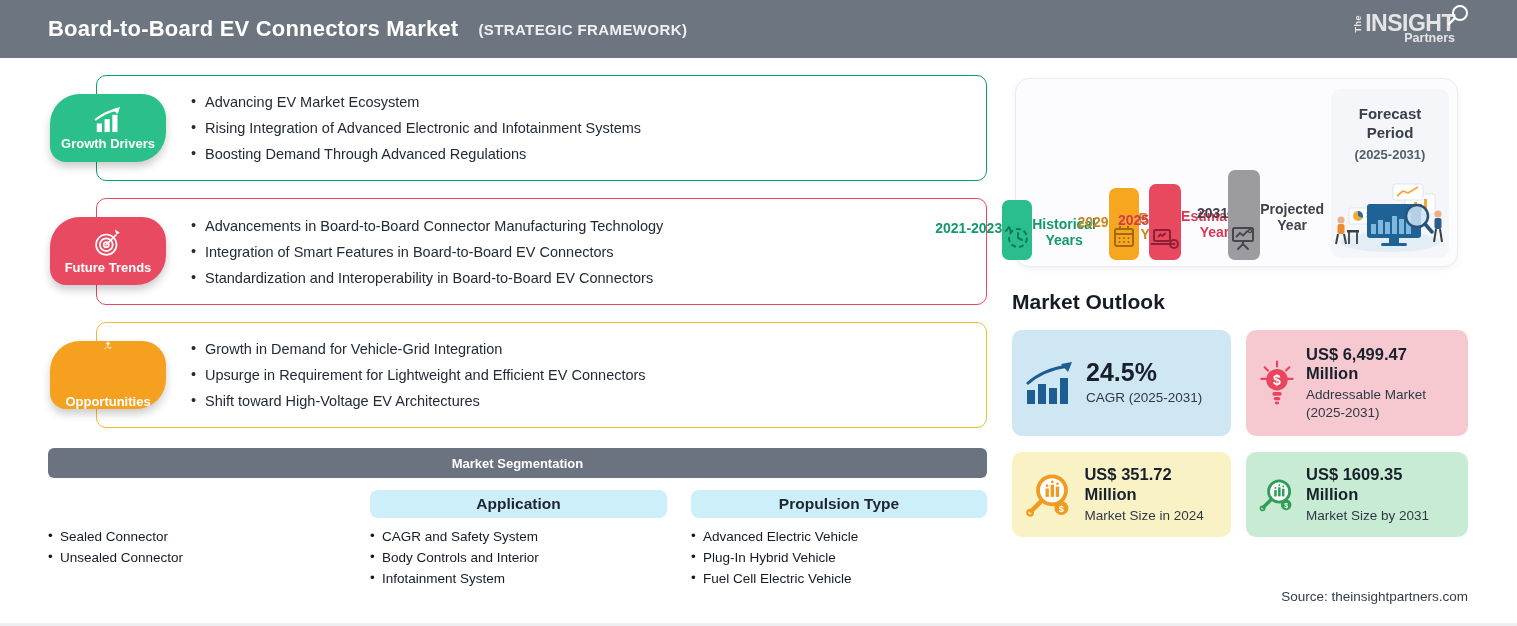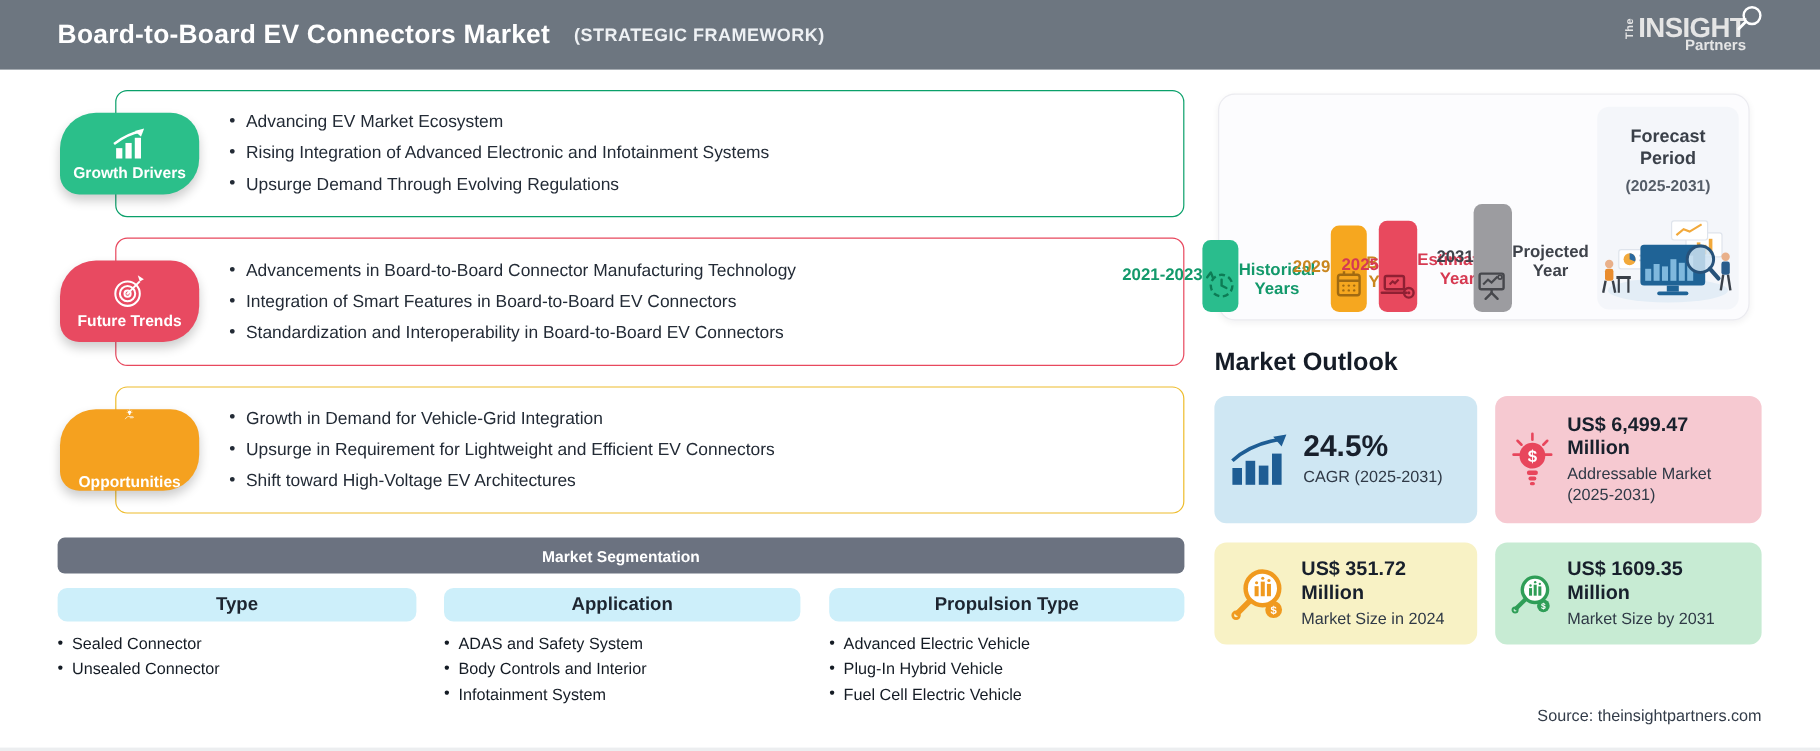--- a/index.html
+++ b/index.html
@@ -98,21 +98,21 @@
         </svg>
       </div>
       <div class="logo-partners">Partners</div>
     </div>
   </div>
 
   <div class="dbox dbox-green">
     <ul class="dlist">
       <li>Advancing EV Market Ecosystem</li>
       <li>Rising Integration of Advanced Electronic and Infotainment Systems</li>
-      <li>Upsurge Demand Through Evolving Regulations</li>
+      <li>Boosting Demand Through Advanced Regulations</li>
     </ul>
   </div>
   <div class="dbox dbox-red">
     <ul class="dlist">
       <li>Advancements in Board-to-Board Connector Manufacturing Technology</li>
       <li>Integration of Smart Features in Board-to-Board EV Connectors</li>
       <li>Standardization and Interoperability in Board-to-Board EV Connectors</li>
     </ul>
   </div>
   <div class="dbox dbox-gold">
@@ -154,35 +154,32 @@
       <line x1="11" y1="10" x2="13.5" y2="10" stroke="#fff" stroke-width="1.8"></line>
       <line x1="31" y1="10" x2="28.5" y2="10" stroke="#fff" stroke-width="1.8"></line>
       <path d="M7 32 C11 25 17 23 22 25 L32 25 C34.5 25 34.5 28.5 32 28.5 L23 28.5" fill="none" stroke="#fff" stroke-width="2.4" stroke-linecap="round"></path>
     </svg>
     <span>Opportunities</span>
   </div>
 
   <div class="seg-bar">
     <span>Market Segmentation</span>
   </div>
-  <div class="seg-head seg-head-1">
-    <span>Type</span>
-  </div>
   <div class="seg-head seg-head-2">
     <span>Application</span>
   </div>
   <div class="seg-head seg-head-3">
     <span>Propulsion Type</span>
   </div>
   <ul class="seg-list seg-list-1">
     <li>Sealed Connector</li>
     <li>Unsealed Connector</li>
   </ul>
   <ul class="seg-list seg-list-2">
-    <li>ADAS and Safety System</li>
+    <li>CAGR and Safety System</li>
     <li>Body Controls and Interior</li>
     <li>Infotainment System</li>
   </ul>
   <ul class="seg-list seg-list-3">
     <li>Advanced Electric Vehicle</li>
     <li>Plug-In Hybrid Vehicle</li>
     <li>Fuel Cell Electric Vehicle</li>
   </ul>
 
   <div class="tcard">

